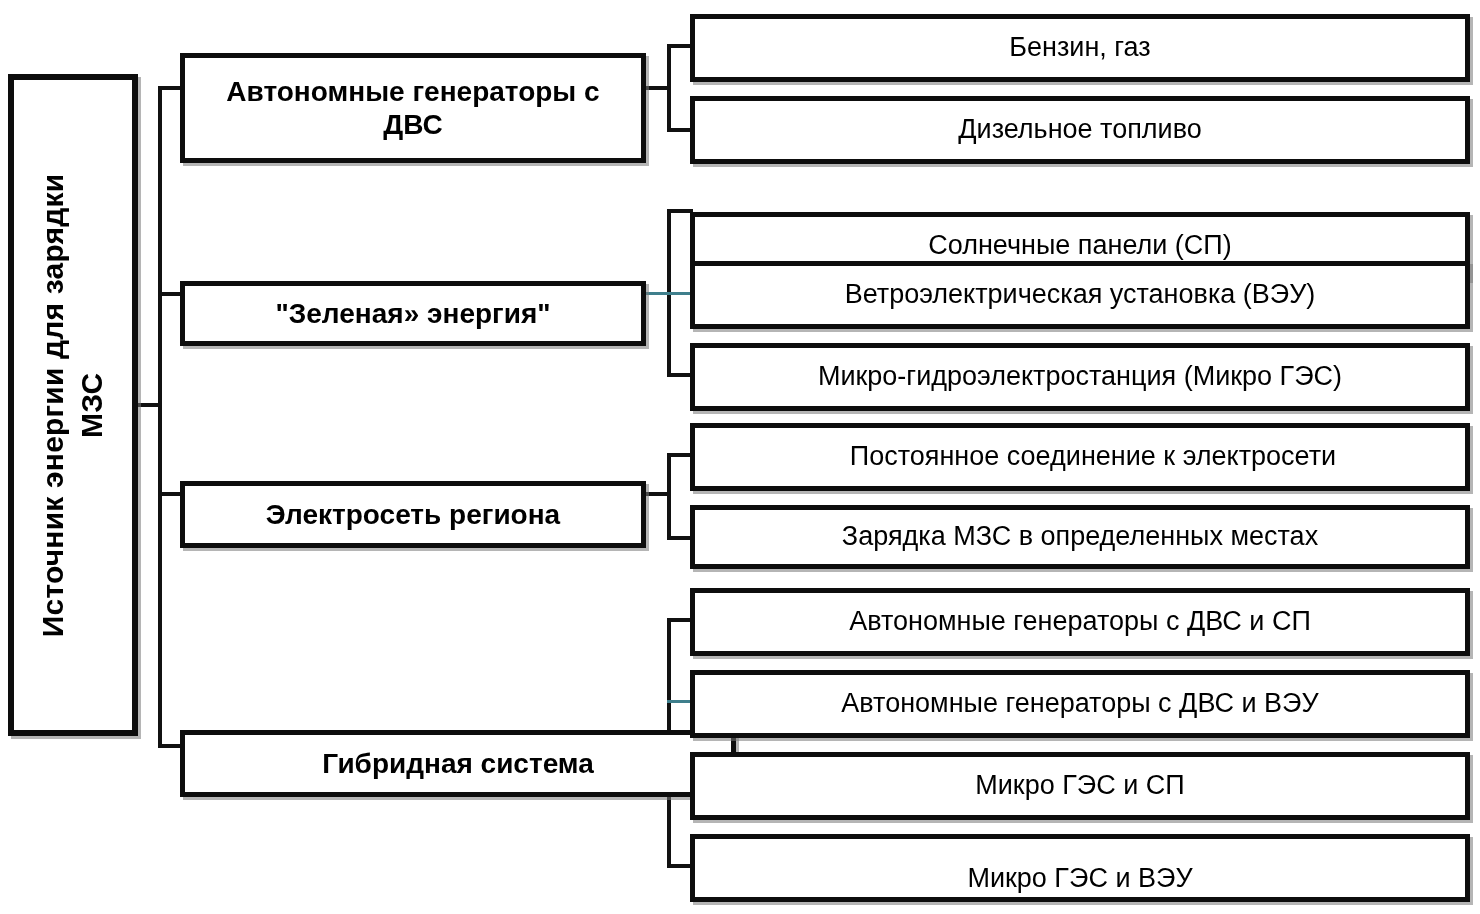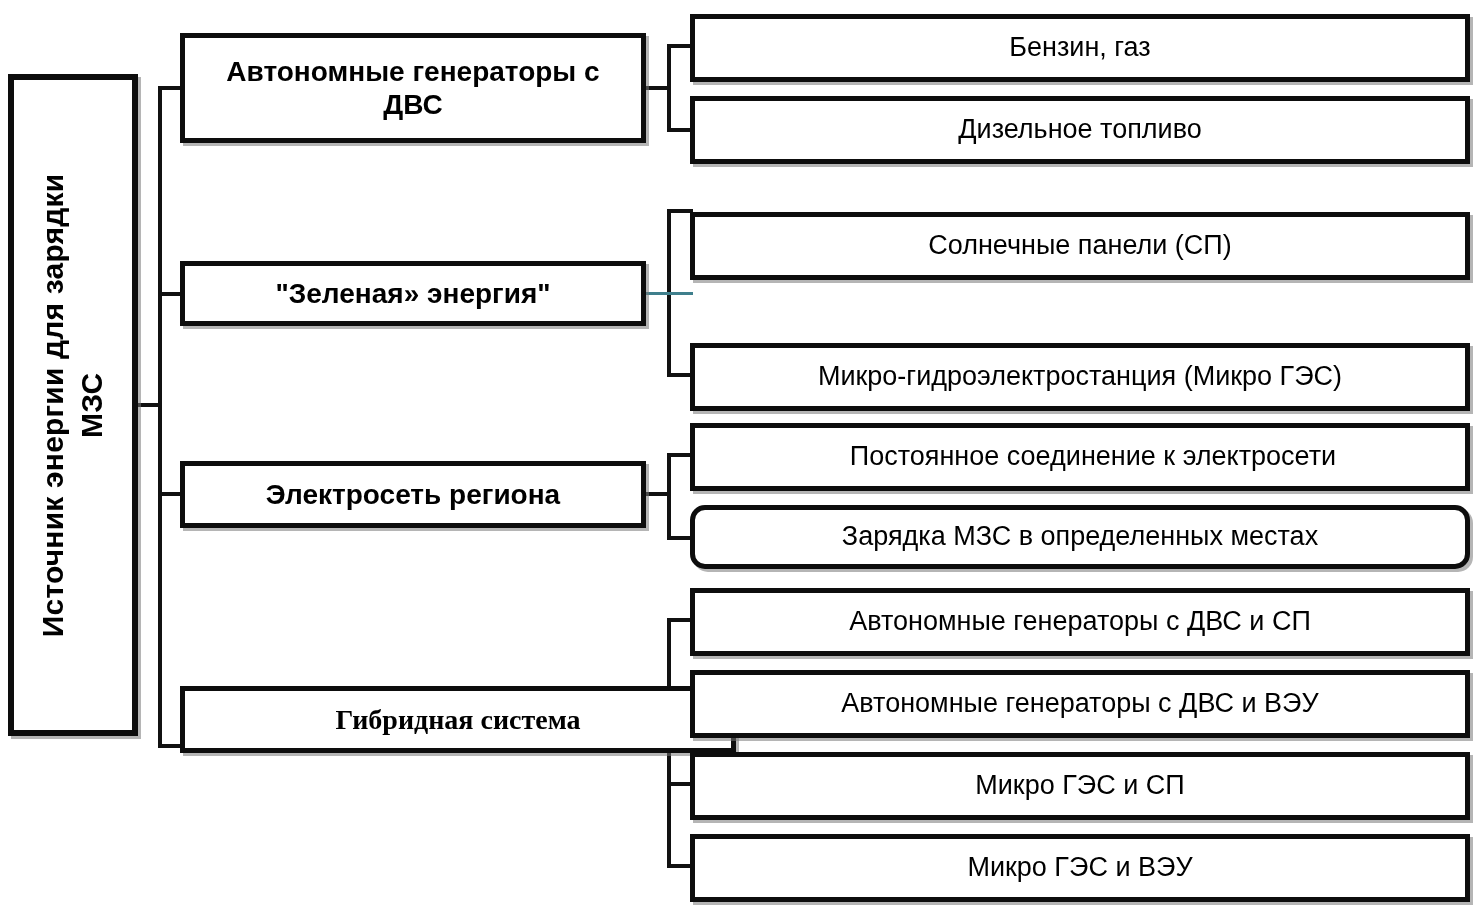--- a/index.html
+++ b/index.html
@@ -43,20 +43,21 @@
     font-size: 30px;
     font-weight: bold;
     letter-spacing: 0.2px;
   }
   .root-label span { display: block; }
   .root-line2 { margin-top: 4px; }
 
   .lvl1 {
     font-size: 28px;
     font-weight: bold;
+    margin-top: 20px;
   }
   .lvl2 {
     font-size: 27px;
     font-weight: normal;
   }
 
   
   .ln {
     position: absolute;
     background: #111111;
@@ -112,58 +113,61 @@
   </div>
 
   <div class="node node-shadow lvl1" style="left:180px; top:261px; width:466px; height:65px;">
     <span>"Зеленая» энергия"</span>
   </div>
 
   <div class="node node-shadow lvl1" style="left:180px; top:461px; width:466px; height:67px;">
     <span>Электросеть региона</span>
   </div>
 
-  <div class="node node-shadow lvl1" style="left:180px; top:686px; width:556px; height:67px;font-family:Liberation Serif, serif;">
+  <div class="node node-shadow lvl1" style="left:180px; top:710px; width:556px; height:67px;">
     <span>Гибридная система</span>
   </div>
 
   <div class="node node-shadow lvl2" style="left:690px; top:14px; width:780px; height:68px;">
     <span>Бензин, газ</span>
   </div>
 
   <div class="node node-shadow lvl2" style="left:690px; top:96px; width:780px; height:68px;">
     <span>Дизельное топливо</span>
   </div>
 
   <div class="node node-shadow lvl2" style="left:690px; top:179px; width:780px; height:68px;margin-top:33px;">
     <span>Солнечные панели (СП)</span>
   </div>
 
+  <div class="node node-shadow lvl2" style="left:690px; top:261px; width:780px; height:68px;">
+    <span>Ветроэлектрическая установка (ВЭУ)</span>
+  </div>
 
   <div class="node node-shadow lvl2" style="left:690px; top:343px; width:780px; height:68px;text-align:center;">
     <span>Микро-гидроэлектростанция (Микро ГЭС)</span>
   </div>
 
   <div class="node node-shadow lvl2" style="left:690px; top:423px; width:780px; height:68px;padding-left:36px;">
     <span>Постоянное соединение к электросети</span>
   </div>
 
-  <div class="node node-shadow lvl2" style="left:690px; top:505px; width:780px; height:64px;border-radius:15px;">
+  <div class="node node-shadow lvl2" style="left:690px; top:505px; width:780px; height:64px;">
     <span>Зарядка МЗС в определенных местах</span>
   </div>
 
   <div class="node node-shadow lvl2" style="left:690px; top:588px; width:780px; height:68px;">
     <span>Автономные генераторы с ДВС и СП</span>
   </div>
 
   <div class="node node-shadow lvl2" style="left:690px; top:670px; width:780px; height:68px;">
     <span>Автономные генераторы с ДВС и ВЭУ</span>
   </div>
 
   <div class="node node-shadow lvl2" style="left:690px; top:752px; width:780px; height:68px;">
     <span>Микро ГЭС и СП</span>
   </div>
 
-  <div class="node node-shadow lvl2" style="left:690px; top:834px; width:780px; height:68px;">
+  <div class="node node-shadow lvl2" style="left:690px; top:834px; width:780px; height:68px;align-items:flex-end;">
     <span>Микро ГЭС и ВЭУ</span>
   </div>
 
 </div>
 
 </body></html>

